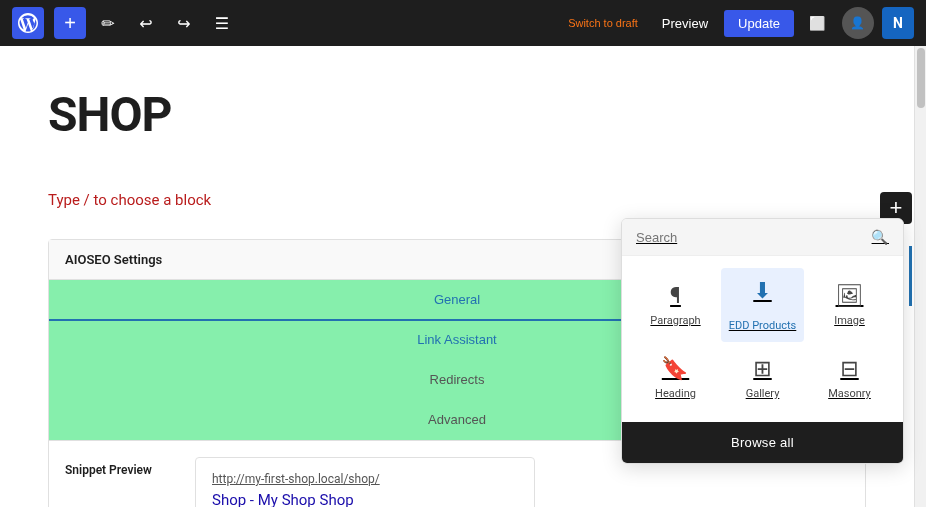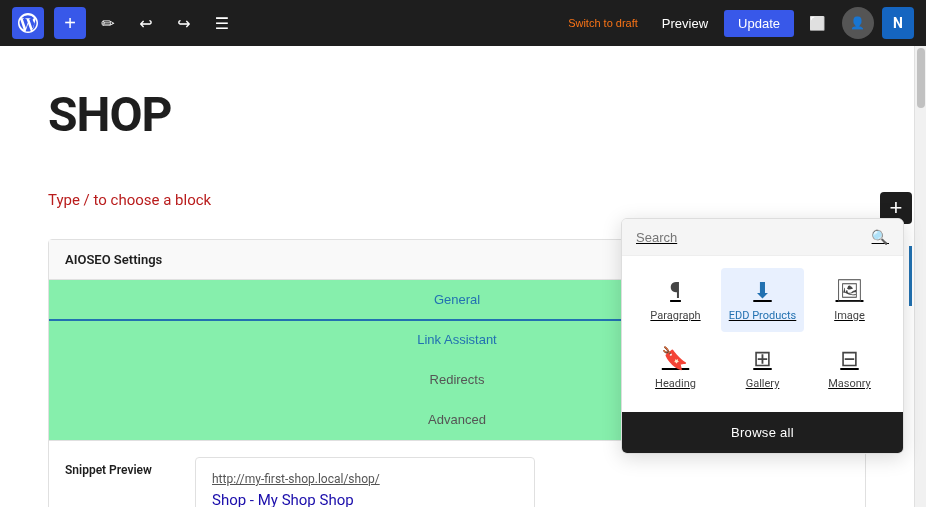--- a/index.html
+++ b/index.html
@@ -131,21 +131,21 @@
       display: grid; grid-template-columns: repeat(3, 1fr); padding: 12px; gap: 4px;
     }
     .inserter-item {
       display: flex; flex-direction: column; align-items: center; justify-content: center;
       padding: 10px 6px; border-radius: 4px; cursor: pointer; gap: 6px;
     }
     .inserter-item.active { background: #e8f0fe; }
     .inserter-item-icon { font-size: 22px; color: #444; }
     .inserter-item.active .inserter-item-icon { color: #2271b1; }
     .inserter-item-label { font-size: 11px; color: #444; text-align: center; }
-    .inserter-item.active .inserter-item-label { color: #2271b1; }
+    .inserter-item.active .inserter-item-label { color: #2271b1; margin-top: 10px; }
 
     .inserter-browse-all {
       background: #1e1e1e; color: #fff; width: 100%; border: none; padding: 13px;
       font-size: 13px; cursor: pointer; font-weight: 500; letter-spacing: 0.3px;
     }
 
     
     .blue-line {
       position: absolute; right: 14px; top: 246px; width: 3px; height: 60px; background: #2271b1;
     }

